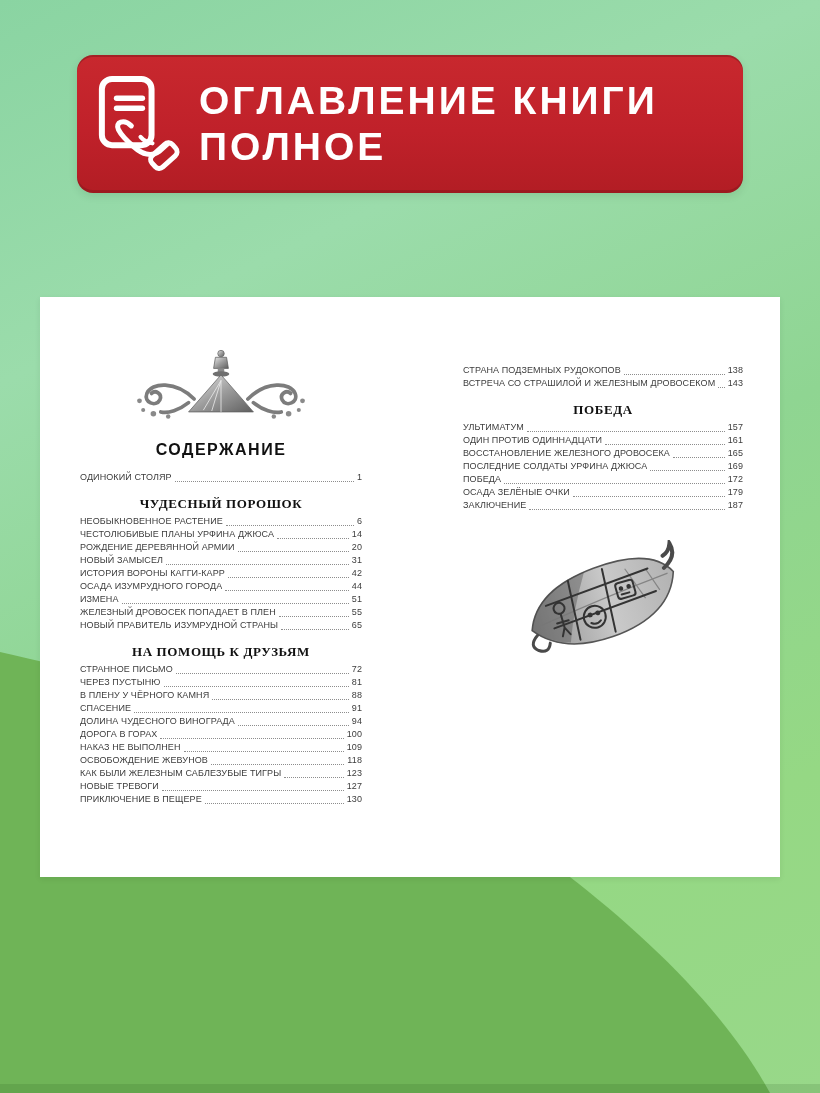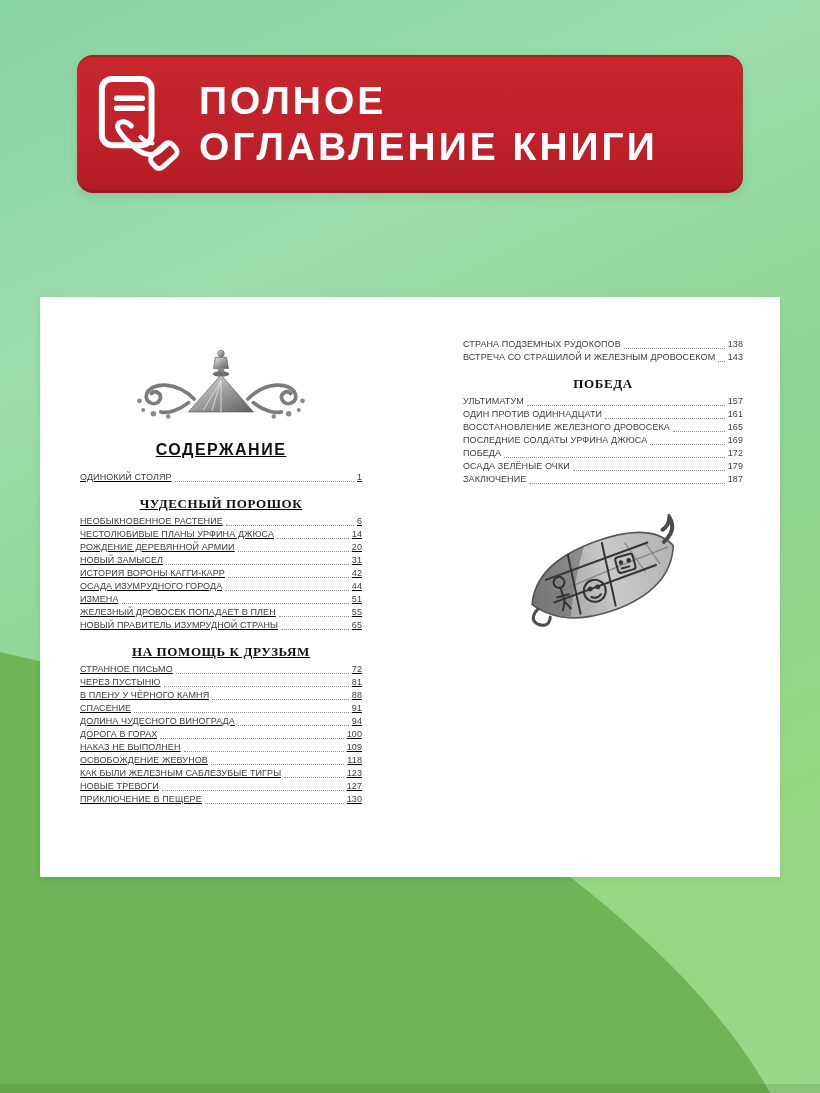--- a/index.html
+++ b/index.html
@@ -13,22 +13,22 @@
     background:linear-gradient(180deg,#c8282e 0%,#c0212a 55%,#b21d24 100%);
     box-shadow:inset 0 2px 0 rgba(0,0,0,.18), inset 0 -3px 0 rgba(0,0,0,.12), 0 3px 8px rgba(0,40,0,.10);
     display:flex;align-items:center;padding:0 16px 0 12px;box-sizing:border-box;}
   .banner-icon{width:92px;height:112px;flex:0 0 auto;margin-right:18px;}
   .banner-text{display:flex;flex-direction:column;justify-content:center;}
   .banner-line{color:#ffffff;font-weight:800;font-size:39px;line-height:46px;letter-spacing:3px;white-space:nowrap;}
 
   
   .page{position:absolute;left:40px;top:297px;width:740px;height:580px;background:#ffffff;box-shadow:0 2px 6px rgba(0,40,0,.08);}
   .col{position:absolute;top:0;box-sizing:border-box;}
-  .col-left{left:40px;width:282px;padding-top:50px;text-decoration:underline;}
-  .col-right{left:423px;width:280px;padding-top:41px;}
+  .col-left{left:40px;width:282px;padding-top:50px;}
+  .col-right{left:423px;width:280px;padding-top:67px;}
   .ornament{display:block;margin:0 auto;width:176px;height:78px;}
   .toc-title{margin:16px 0 12px 0;text-align:center;font-size:16px;font-weight:700;letter-spacing:1.5px;color:#111;}
   .sec{margin:12px 0 3px 0;text-align:center;font-family:"Liberation Serif",serif;font-size:13px;font-weight:700;letter-spacing:.6px;color:#111;}
   .toc-list{width:100%;}
   .toc-row{display:flex;align-items:flex-end;font-size:9px;line-height:13px;color:#3c3c3c;letter-spacing:.1px;white-space:nowrap;}
   .toc-t{overflow:hidden;}
   .leader{flex:1 1 auto;min-width:6px;border-bottom:1.5px dotted #8d8d8d;margin:0 3px 2.5px 3px;}
   .toc-p{text-align:center;flex:0 0 auto;}
   .leaf-wrap{margin:28px auto 0 auto;width:180px;height:120px;}
 </style>
@@ -44,22 +44,22 @@
   <div class="banner">
     <svg class="banner-icon" viewBox="0 0 100 112" fill="none">
       <rect x="14" y="7" width="54" height="72" rx="11" stroke="#ffffff" stroke-width="6.5"></rect>
       <line x1="30" y1="28" x2="58" y2="28" stroke="#ffffff" stroke-width="6" stroke-linecap="round"></line>
       <line x1="30" y1="39" x2="58" y2="39" stroke="#ffffff" stroke-width="6" stroke-linecap="round"></line>
       <path d="M46,58 C38,50 28,54 32,62 C35,68 42,75 49,81 C58,89 68,92 76,86 L86,77" stroke="#ffffff" stroke-width="5.5" stroke-linecap="round" stroke-linejoin="round"></path>
       <path d="M56,70 q5,6 13,7" stroke="#ffffff" stroke-width="4.5" stroke-linecap="round"></path>
       <rect x="66" y="82" width="30" height="17" rx="6" stroke="#ffffff" stroke-width="5.5" transform="rotate(-42 81 90)"></rect>
     </svg>
     <div class="banner-text">
+      <span class="banner-line">ОГЛАВЛЕНИЕ КНИГИ</span>
       <span class="banner-line">ПОЛНОЕ</span>
-      <span class="banner-line">ОГЛАВЛЕНИЕ КНИГИ</span>
     </div>
   </div>
 
   <div class="page">
 
     <div class="col col-left">
 
       <svg class="ornament" viewBox="0 0 190 80">
         <defs>
           <linearGradient id="met" x1="0" y1="0" x2="1" y2="1">

